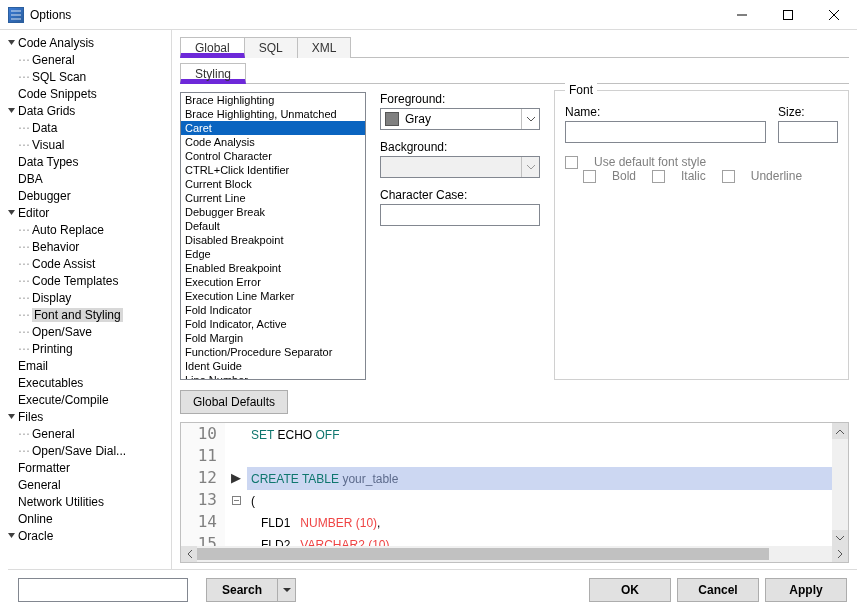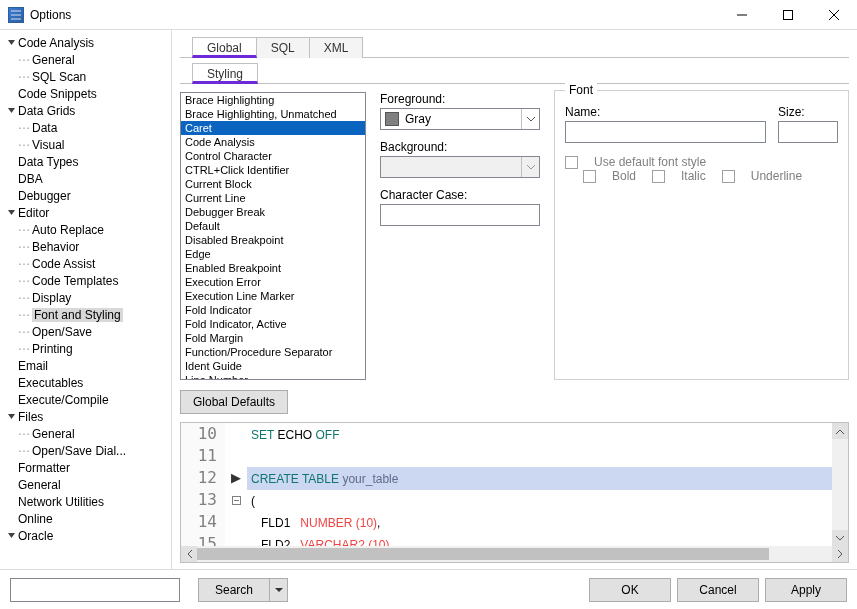--- a/index.html
+++ b/index.html
@@ -59,29 +59,30 @@
   .main-area {
     position: absolute;
     top: 30px;
     left: 0;
     right: 0;
     bottom: 40px;
     display: flex;
   }
   .bottom-bar {
     position: absolute;
-    left: 0;
+    left: 8px;
     right: 0;
     bottom: 0;
     height: 40px;
     border-top: 1px solid #dcdcdc;
     display: flex;
     align-items: center;
     padding: 0 10px;
     gap: 6px;
+    font-weight: bold;
   }
   
   .left-panel {
     width: 172px;
     border-right: 1px solid #dcdcdc;
     position: relative;
     display:flex;
     flex-direction:column;
   }
   .tree-scroll {
@@ -139,23 +140,22 @@
     border: 1px solid #c0c0c0;
     border-bottom: none;
     background: #f4f4f4;
     margin-right: -1px;
     position:relative;
     top:1px;
     color:#333;
   }
   .tab.active {
     background: #ffffff;
-    border-bottom: 3px solid #6d28d9;
+    border-bottom: 5px solid #6d28d9;
     z-index:1;
-    margin-left:12px;
   }
   .tabrow2 {
     display: flex;
     height: 22px;
     border-bottom: 1px solid #c0c0c0;
     margin-top: 4px;
   }
   
   .upper-section {
     display: flex;

